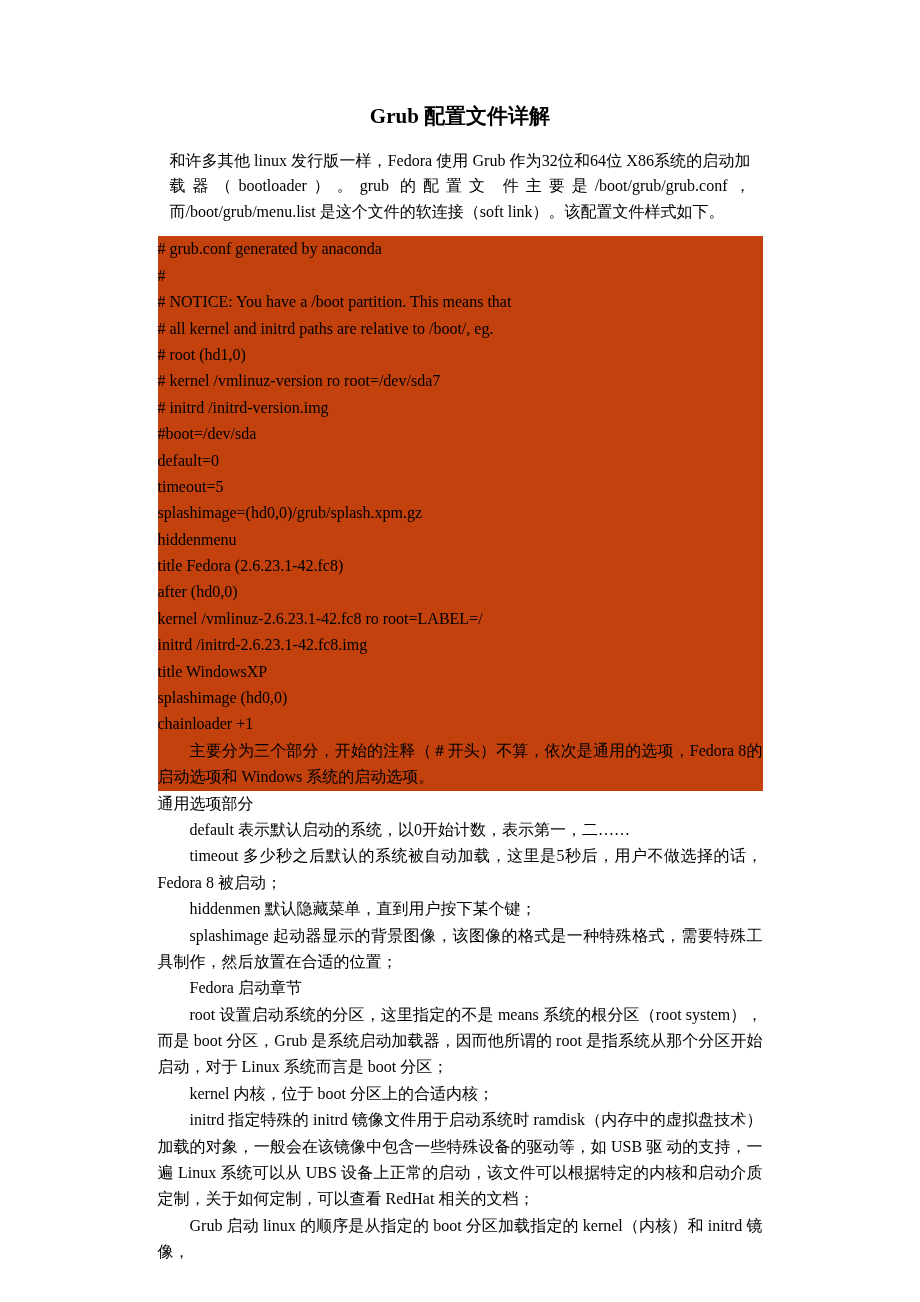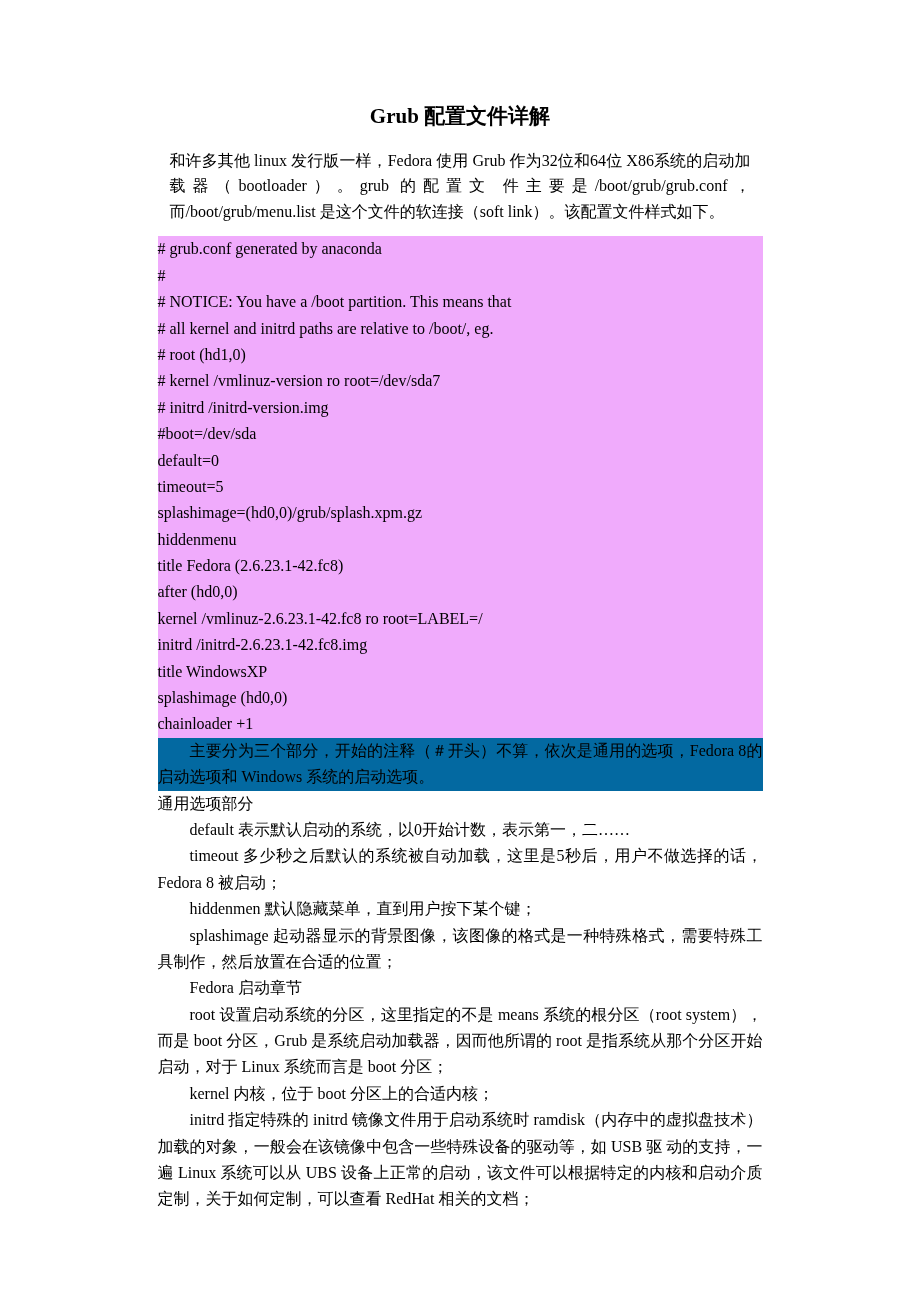--- a/index.html
+++ b/index.html
@@ -22,32 +22,32 @@
     font-size: 21px;
     font-weight: bold;
     margin: 0 0 14px 0;
     font-family: "SimSun", "宋体", serif;
   }
   .para {
     margin: 12px;
     text-align: justify;
   }
   .code-block {
-    background: #f0abfc;
+    background: #c2410c;
     margin: 0;
     padding: 0;
   }
   .code-line {
     font-family: "Times New Roman", serif;
     line-height: 1.65;
     white-space: pre-wrap;
     margin: 0;
   }
   .summary-block {
-    background: #0369a1;
+    background: #c2410c;
     margin: 0;
     padding: 0;
   }
   .summary-line {
     line-height: 1.65;
     margin: 0;
     text-indent: 2em;
     text-align: justify;
   }
   .section-head {
@@ -98,14 +98,15 @@
 
   <p class="section-head">通用选项部分</p>
   <p class="indent">default 表示默认启动的系统，以0开始计数，表示第一，二……</p>
   <p class="indent" style="text-indent:2em;">timeout 多少秒之后默认的系统被自动加载，这里是5秒后，用户不做选择的话，Fedora 8 被启动；</p>
   <p class="indent">hiddenmen 默认隐藏菜单，直到用户按下某个键；</p>
   <p class="indent">splashimage 起动器显示的背景图像，该图像的格式是一种特殊格式，需要特殊工具制作，然后放置在合适的位置；</p>
   <p class="indent">Fedora 启动章节</p>
   <p class="indent">root 设置启动系统的分区，这里指定的不是 means 系统的根分区（root system），而是 boot 分区，Grub 是系统启动加载器，因而他所谓的 root 是指系统从那个分区开始启动，对于 Linux 系统而言是 boot 分区；</p>
   <p class="indent">kernel 内核，位于 boot 分区上的合适内核；</p>
   <p class="indent">initrd 指定特殊的 initrd 镜像文件用于启动系统时 ramdisk（内存中的虚拟盘技术）加载的对象，一般会在该镜像中包含一些特殊设备的驱动等，如 USB 驱 动的支持，一遍 Linux 系统可以从 UBS 设备上正常的启动，该文件可以根据特定的内核和启动介质定制，关于如何定制，可以查看 RedHat 相关的文档；</p>
+  <p class="indent">Grub 启动 linux 的顺序是从指定的 boot 分区加载指定的 kernel（内核）和 initrd 镜像，</p>
 
 </div>
 
 </body></html>

